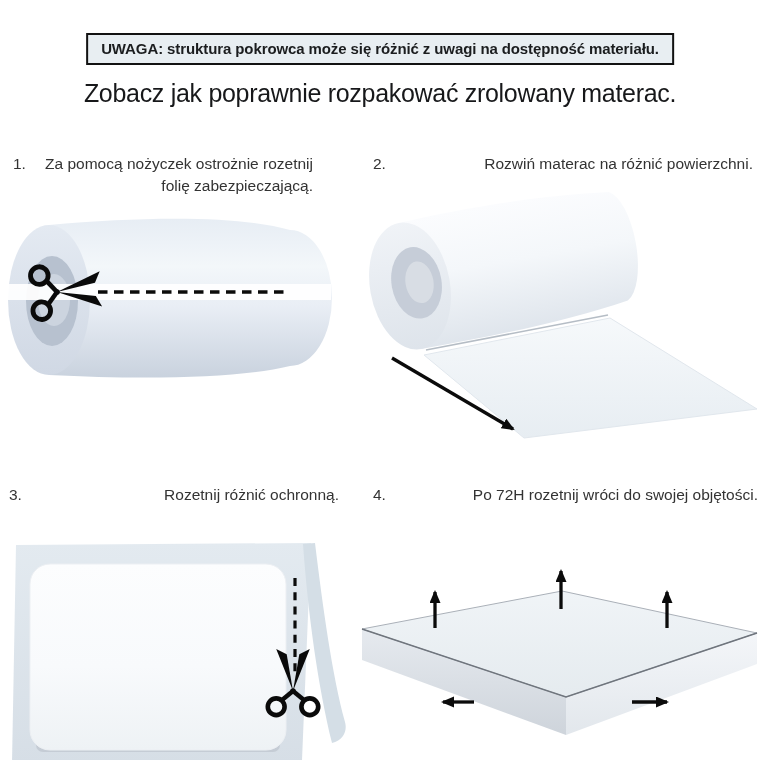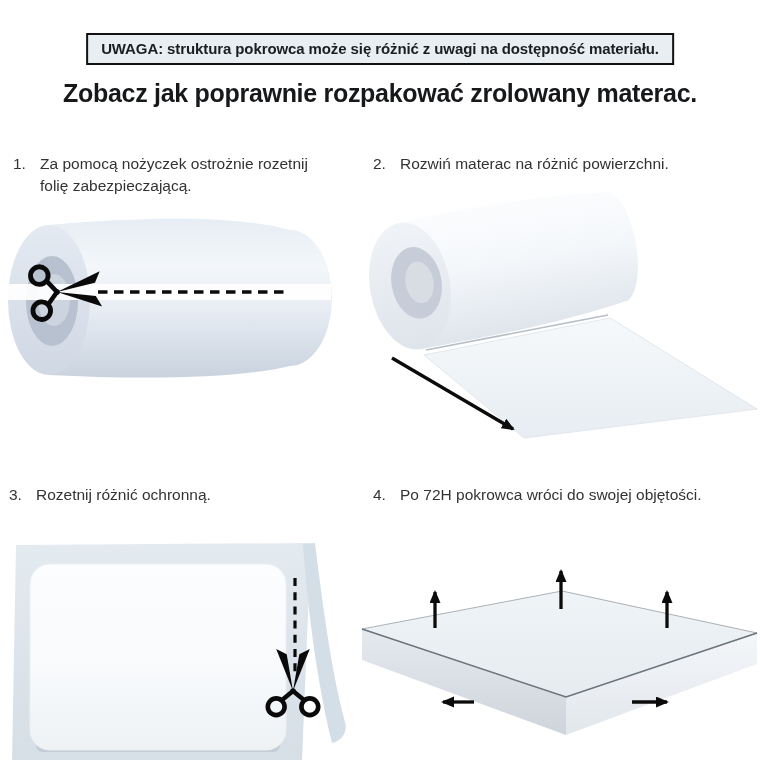--- a/index.html
+++ b/index.html
@@ -8,28 +8,28 @@
     font-family:"Liberation Sans","DejaVu Sans",sans-serif;overflow:hidden;margin-top:22px;
   }
   .banner{
     position:absolute;top:11px;left:50%;transform:translateX(-50%);
     background:#e8eef2;border:2.5px solid #121212;color:#1b1d1f;
     font-size:15px;font-weight:700;padding:5px 13px 6px 13px;white-space:nowrap;
     letter-spacing:-0.1px;
   }
   .heading{
     position:absolute;top:57px;left:0;width:100%;margin:0;text-align:center;
-    font-size:25px;font-weight:700;color:#17181a;letter-spacing:-0.3px;
+    font-size:25px;font-weight:400;color:#17181a;letter-spacing:-0.3px;
   }
   .caption{
     position:absolute;display:flex;align-items:flex-start;
     font-size:15.5px;line-height:1.42;color:#333333;
   }
   .caption .num{flex:0 0 27px;}
-  .caption .txt{flex:1 1 auto;}
+  .caption .txt{flex:1 1 auto;text-align:right;}
   #cap1{left:13px;top:131px;width:300px;}
   #cap2{left:373px;top:131px;width:380px;}
   #cap3{left:9px;top:462px;width:330px;}
   #cap4{left:373px;top:462px;width:385px;}
   .illu{position:absolute;display:block;}
   #illu1{left:0;top:186px;}
   #illu2{left:360px;top:164px;}
   #illu3{left:4px;top:514px;}
   #illu4{left:360px;top:528px;}
   .defs-hidden{position:absolute;width:0;height:0;overflow:hidden;}
@@ -113,21 +113,21 @@
   <div class="caption" id="cap2">
     <span class="num">2.</span>
     <span class="txt">Rozwiń materac na różnić powierzchni.</span>
   </div>
   <div class="caption" id="cap3">
     <span class="num">3.</span>
     <span class="txt">Rozetnij różnić ochronną.</span>
   </div>
   <div class="caption" id="cap4">
     <span class="num">4.</span>
-    <span class="txt">Po 72H pokrowca wróci do swojej objętości.</span>
+    <span class="txt">Po 72H rozetnij wróci do swojej objętości.</span>
   </div>
 
   <svg class="illu" id="illu1" width="336" height="178" viewBox="0 0 336 178">
     <path d="M 49 17 C 150 8 240 8 290 22 A 42 68 0 0 1 290 158 C 240 170 150 172 49 167 Z" fill="url(#g1body)"></path>
     <ellipse cx="49" cy="92" rx="41" ry="75" fill="url(#g1cap)"></ellipse>
     <ellipse cx="52" cy="93" rx="26" ry="45" fill="#b7c1cf"></ellipse>
     <ellipse cx="54" cy="92" rx="16" ry="26" fill="#ccd4df"></ellipse>
     <rect x="0" y="76" width="331" height="16" fill="#ffffff" opacity="0.92"></rect>
     <line x1="98" y1="84" x2="288" y2="84" stroke="#0b0b0b" stroke-width="3.6" stroke-dasharray="9.5 6.5"></line>
     <use href="#scissors" transform="translate(57,84) rotate(-4) scale(1.1)"></use>

